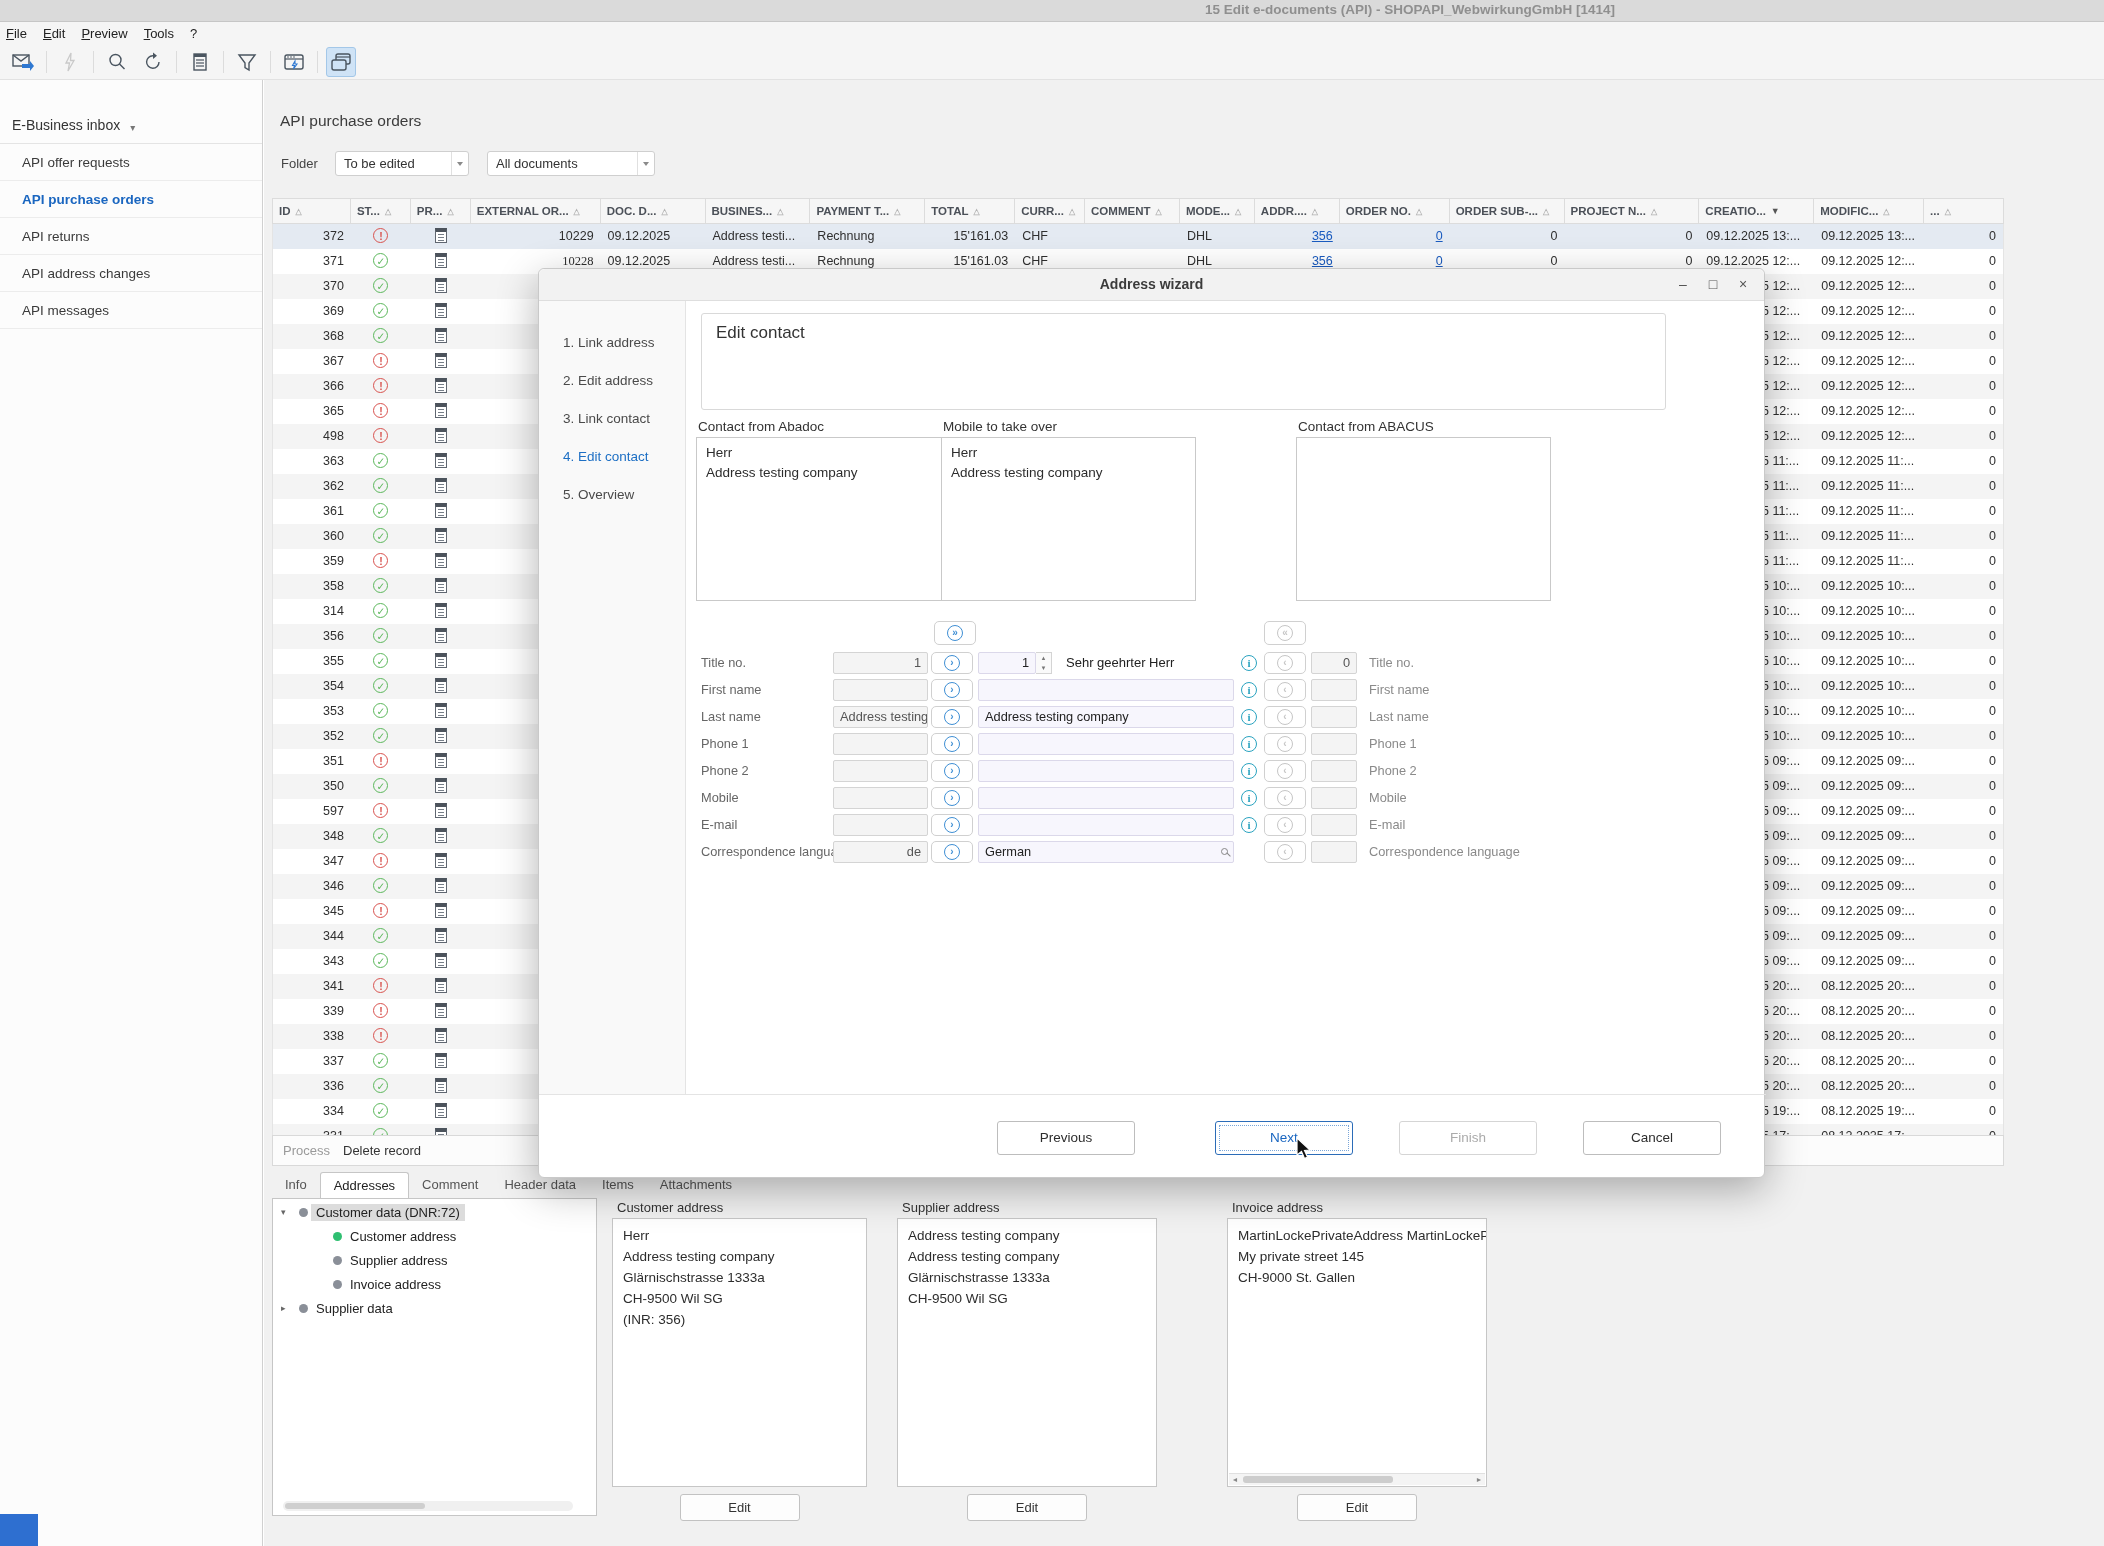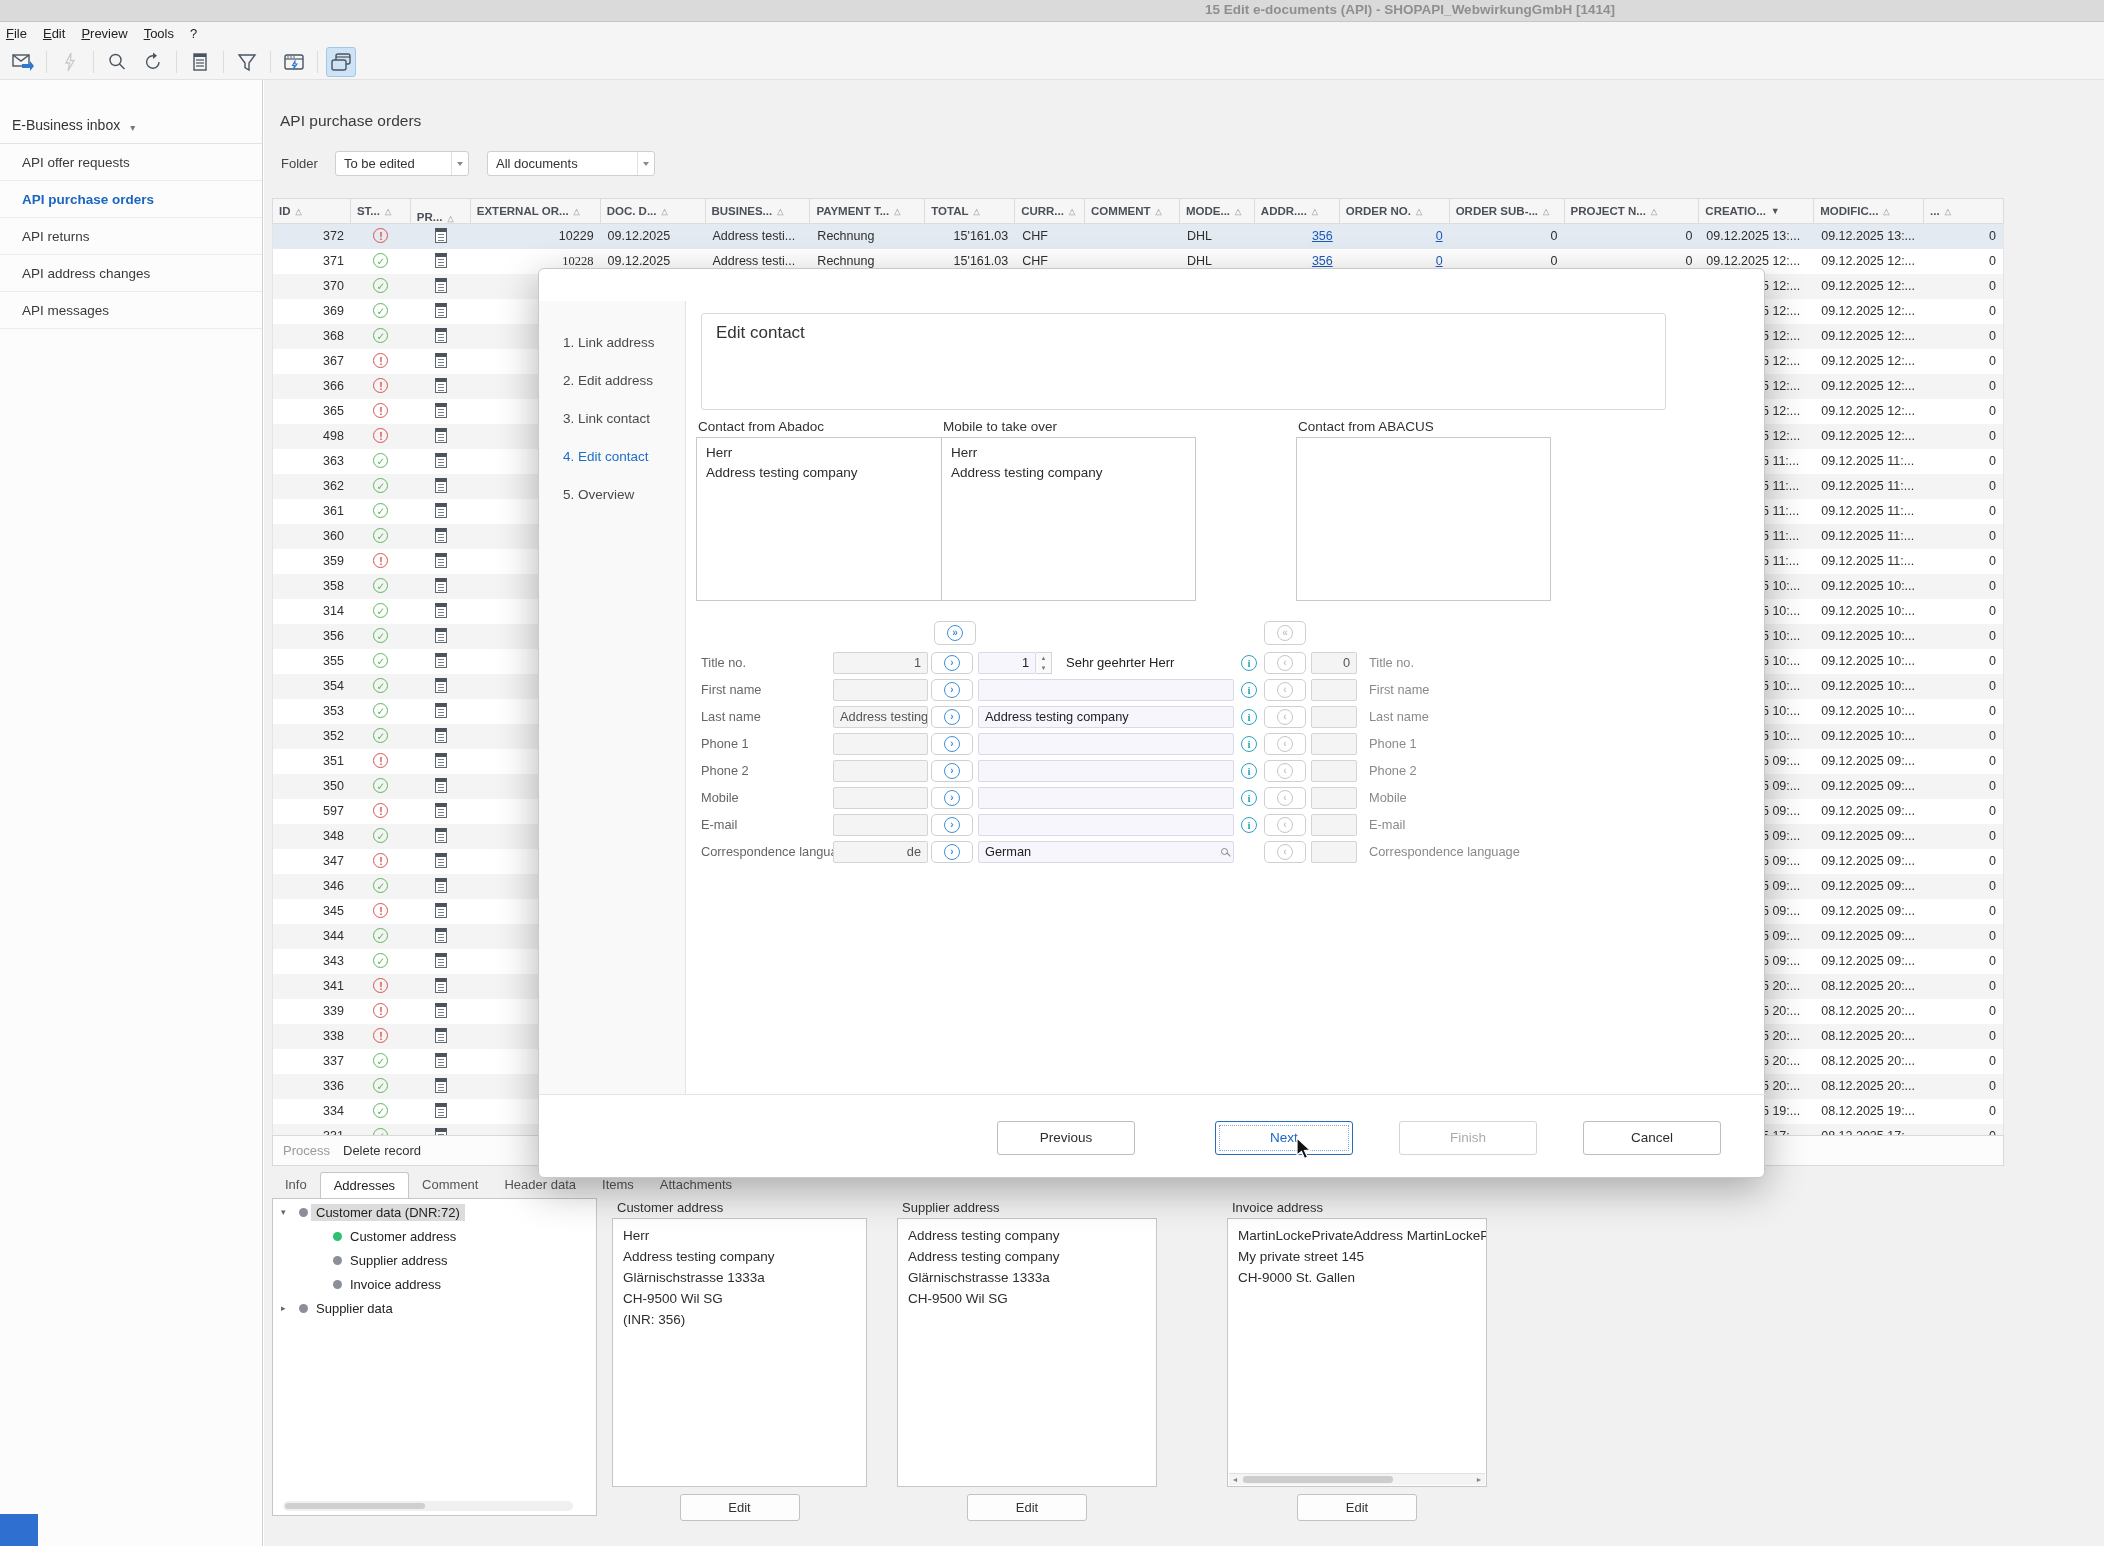--- a/index.html
+++ b/index.html
@@ -222,21 +222,21 @@
     <div class="grid">
       <div class="ghead" id="ghead">
           <div class="hc" style="width: 78px;">
             <span>ID</span>
             <span class="tri">△</span>
           </div>
           <div class="hc" style="width: 60px;">
             <span>ST...</span>
             <span class="tri">△</span>
           </div>
-          <div class="hc" style="width: 60px; align-items: flex-end;">
+          <div class="hc" style="width: 60px;">
             <span>PR...</span>
             <span class="tri">△</span>
           </div>
           <div class="hc" style="width: 130px;">
             <span>EXTERNAL OR...</span>
             <span class="tri">△</span>
           </div>
           <div class="hc" style="width: 105px;">
             <span>DOC. D...</span>
             <span class="tri">△</span>
@@ -1109,20 +1109,26 @@
             <span class="ar" style="right:0;">►</span>
           </div>
         </div>
         <div class="editbtn" style="left: 1033px; top: 1414px;">Edit</div>
       </div>
   </div>
 
   <div class="bluebox"></div>
 
   <div class="dialog">
+    <div class="dlg-title">
+      <span class="t">Address wizard</span>
+      <span class="wc" style="right:68px;">–</span>
+      <span class="wc" style="right:38px;">□</span>
+      <span class="wc" style="right:8px;">×</span>
+    </div>
     <div class="steps" id="steps">
         <div class="step" style="top: 34px;">1. Link address</div>
         <div class="step" style="top: 72px;">2. Edit address</div>
         <div class="step" style="top: 110px;">3. Link contact</div>
         <div class="step active" style="top: 148px;">4. Edit contact</div>
         <div class="step" style="top: 186px;">5. Overview</div>
       </div>
     <div class="dlg-sep"></div>
 
     <div class="hbox">

